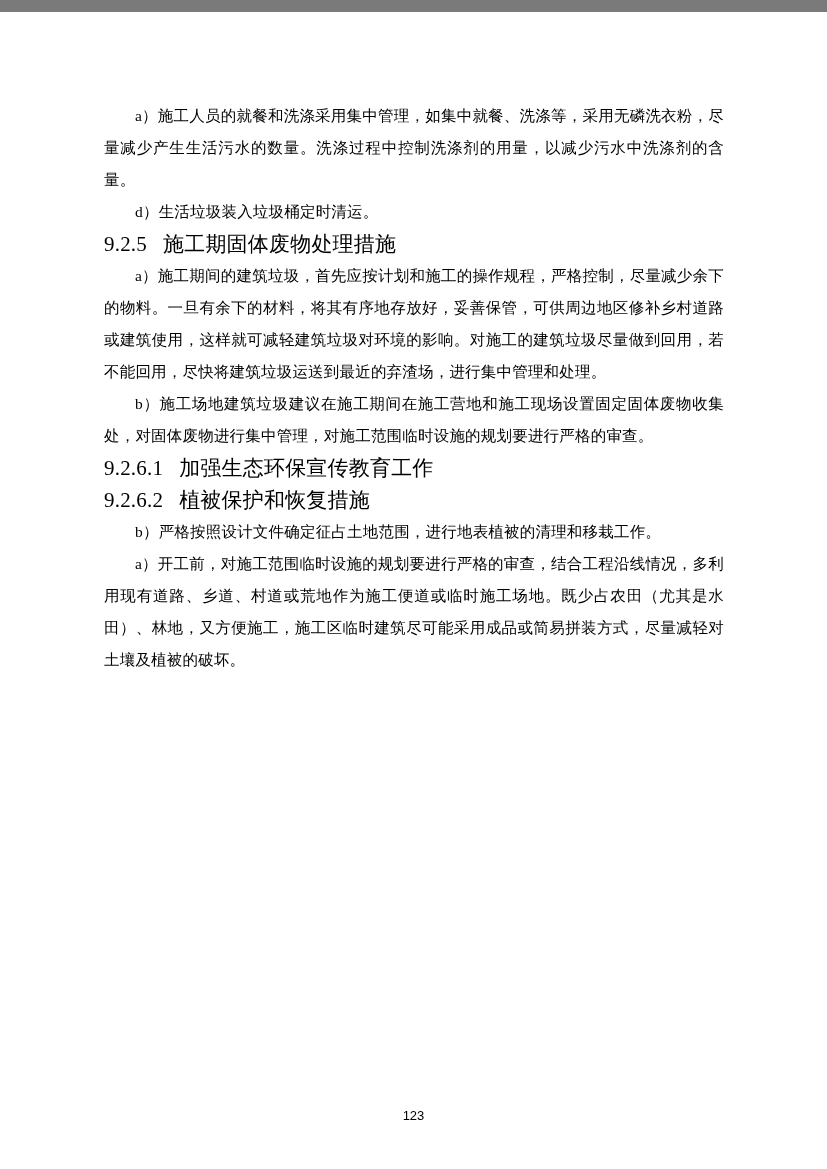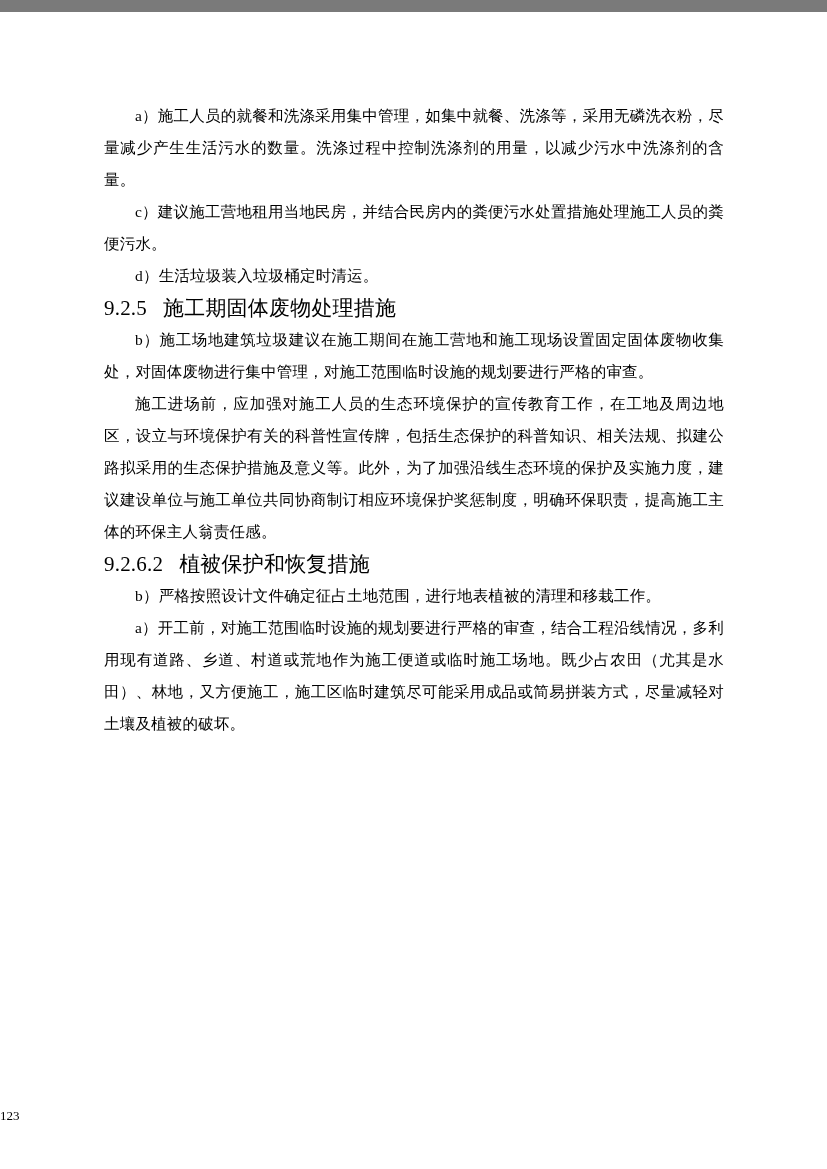--- a/index.html
+++ b/index.html
@@ -46,45 +46,46 @@
   }
   .heading .gap {
     display: inline-block;
     width: 16px;
   }
   .pagenum {
     position: absolute;
     left: 0;
     right: 0;
     top: 1096px;
+    text-align: center;
     font-size: 13px;
-    font-family: Liberation Serif, serif;
+    font-family: Liberation Sans, sans-serif;
   }
 </style>
 </head>
 <body>
 
 <div class="page">
   <div class="content">
 
     <p class="indent">a）施工人员的就餐和洗涤采用集中管理，如集中就餐、洗涤等，采用无磷洗衣粉，尽量减少产生生活污水的数量。洗涤过程中控制洗涤剂的用量，以减少污水中洗涤剂的含量。</p>
 
 
-    <p class="indent">c）建议施工营地租用当地民房，并结合民房内的粪便污水处置措施处理施工人员的粪便污水。</p>
 
     <p class="indent">d）生活垃圾装入垃圾桶定时清运。</p>
 
     <p class="heading"><span class="num">9.2.5</span><span class="gap"></span><span>施工期固体废物处理措施</span></p>
 
+    <p class="indent">a）施工期间的建筑垃圾，首先应按计划和施工的操作规程，严格控制，尽量减少余下的物料。一旦有余下的材料，将其有序地存放好，妥善保管，可供周边地区修补乡村道路或建筑使用，这样就可减轻建筑垃圾对环境的影响。对施工的建筑垃圾尽量做到回用，若不能回用，尽快将建筑垃圾运送到最近的弃渣场，进行集中管理和处理。</p>
 
     <p class="indent">b）施工场地建筑垃圾建议在施工期间在施工营地和施工现场设置固定固体废物收集处，对固体废物进行集中管理，对施工范围临时设施的规划要进行严格的审查。</p>
 
 
+    <p class="heading"><span class="num">9.2.6.1</span><span class="gap"></span><span>加强生态环保宣传教育工作</span></p>
 
-    <p class="indent">施工进场前，应加强对施工人员的生态环境保护的宣传教育工作，在工地及周边地区，设立与环境保护有关的科普性宣传牌，包括生态保护的科普知识、相关法规、拟建公路拟采用的生态保护措施及意义等。此外，为了加强沿线生态环境的保护及实施力度，建议建设单位与施工单位共同协商制订相应环境保护奖惩制度，明确环保职责，提高施工主体的环保主人翁责任感。</p>
 
     <p class="heading"><span class="num">9.2.6.2</span><span class="gap"></span><span>植被保护和恢复措施</span></p>
 
     <p class="indent">b）严格按照设计文件确定征占土地范围，进行地表植被的清理和移栽工作。</p>
 
     <p class="indent">a）开工前，对施工范围临时设施的规划要进行严格的审查，结合工程沿线情况，多利用现有道路、乡道、村道或荒地作为施工便道或临时施工场地。既少占农田（尤其是水田）、林地，又方便施工，施工区临时建筑尽可能采用成品或简易拼装方式，尽量减轻对土壤及植被的破坏。</p>
 
   </div>
 
   <div class="pagenum">123</div>

